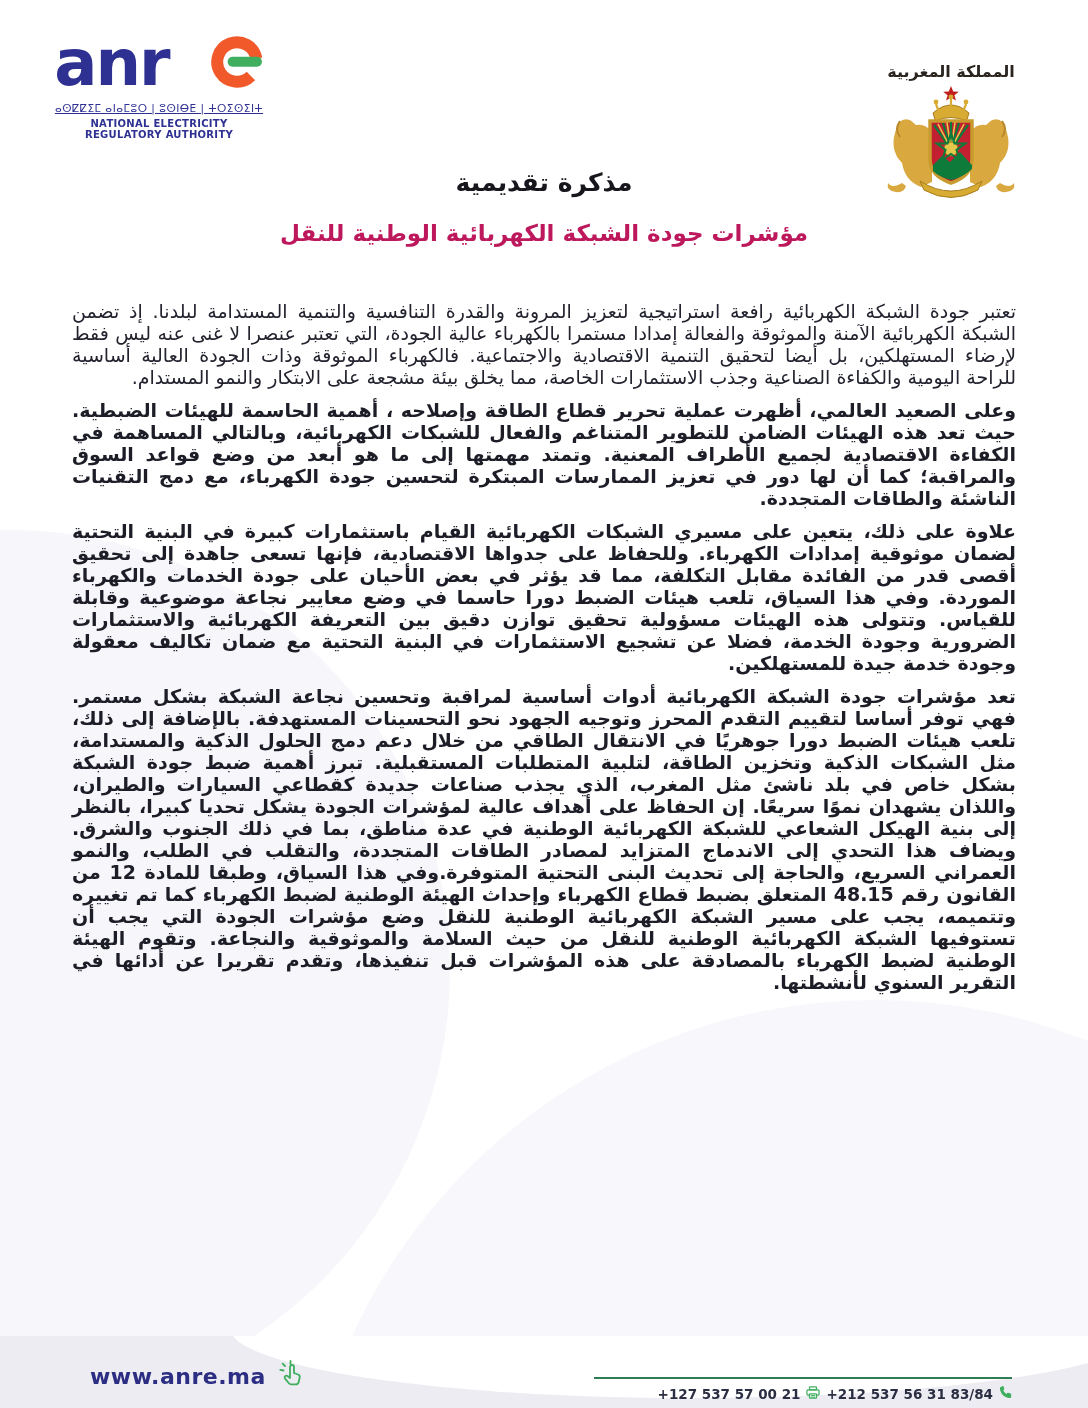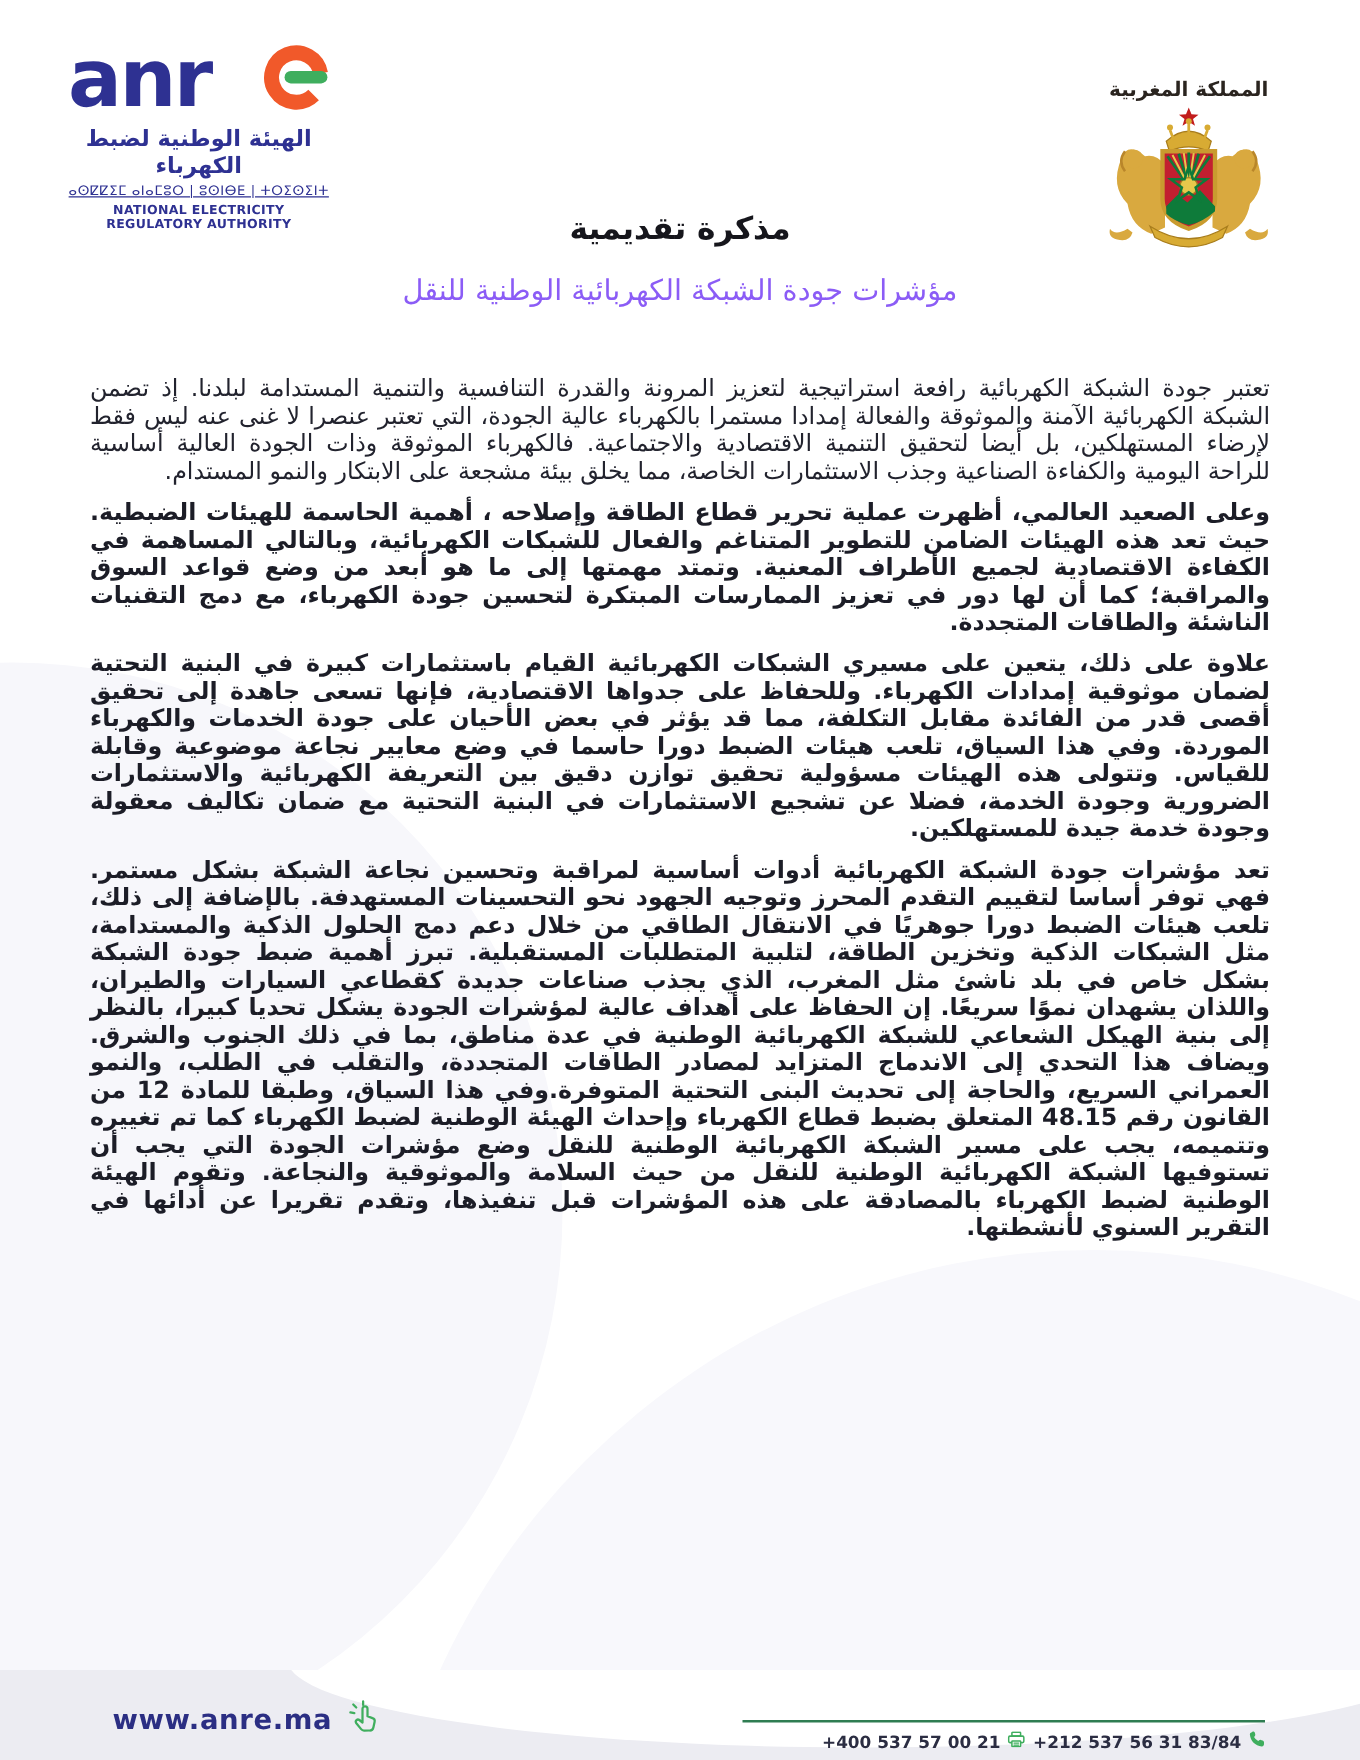--- a/index.html
+++ b/index.html
@@ -22,21 +22,21 @@
   .logo-tz { font-size:10.5px; color:#2e3192; letter-spacing:0.5px; margin-top:4px;text-decoration:underline; }
   .logo-en { font-size:10px; font-weight:bold; color:#2e3192; letter-spacing:0.3px; margin-top:4px; }
 
   .kingdom { position:absolute; right:52px; top:14px; width:170px; text-align:center; z-index:2;margin-top:48px; }
   .kingdom-label { font-size:16px; font-weight:bold; color:#2a241f; margin-bottom:4px; }
 
   
   .doc-title { position:absolute; top:168px; left:0; right:0; text-align:center;
     font-size:25px; font-weight:bold; color:#16161c; z-index:1; }
   .doc-subtitle { position:absolute; top:220px; left:0; right:0; text-align:center;
-    font-size:23px; font-weight:normal; color:#8b5cf6; z-index:1; }
+    font-size:23px; font-weight:bold; color:#be185d; z-index:1; }
 
   
   .body-text { position:absolute; top:300px; left:72px; right:72px; z-index:1;
     direction:rtl; text-align:justify; color:#22232e; font-size:19px; line-height:22px; }
   .body-text p { margin-bottom:11px; }
   .body-text p.alt { font-weight:bold; color:#1c1d27; letter-spacing:-0.2px; }
 
   
   .footer-band { position:absolute; left:0; right:0; bottom:0; height:72px;
     background:#ececf2; overflow:hidden; z-index:2; }
@@ -65,21 +65,20 @@
   <div class="logo">
     <div class="wordmark">
       <span>anr</span>
       <span>
         <svg width="54" height="54" viewBox="0 0 52 52">
           <path d="M44.7 23.7 A19 19 0 1 0 39.4 40.4" stroke="#f1592a" stroke-width="11.5" fill="none"></path>
           <rect x="17" y="22" width="33" height="9.5" rx="4.75" fill="#3fae5e"></rect>
         </svg>
       </span>
     </div>
-    <div class="logo-ar">الهيئة الوطنية لضبط الكهرباء</div>
     <div class="logo-tz">ⴰⵙⵇⵇⵉⵎ ⴰⵏⴰⵎⵓⵔ | ⵓⵙⵏⴱⴹ | ⵜⵔⵉⵙⵉⵏⵜ</div>
     <div class="logo-en">NATIONAL ELECTRICITY REGULATORY AUTHORITY</div>
   </div>
 
   <div class="kingdom">
     <div class="kingdom-label">المملكة المغربية</div>
     <span>
       <svg width="150" height="116" viewBox="0 0 150 116">
 
         <path d="M75 1 l2.2 5.4 5.6 .3 -4.4 3.5 1.6 5.4 -5 -3.2 -5 3.2 1.6 -5.4 -4.4 -3.5 5.6 -.3 z" fill="#c21d1d"></path>
@@ -155,17 +154,17 @@
       </span>
       <span class="num">+212 537 56 31 83/84</span>
       <span>
         <svg width="14" height="13" viewBox="0 0 16 15" fill="none" stroke="#3fae5e" stroke-width="1.4">
           <rect x="4" y="1" width="8" height="3.5" rx="0.5"></rect>
           <rect x="1" y="4.5" width="14" height="6" rx="1.2"></rect>
           <rect x="4" y="9" width="8" height="5" rx="0.5" fill="#ffffff"></rect>
           <path d="M5.5 11 h5 M5.5 12.8 h5" stroke-width="1.1"></path>
         </svg>
       </span>
-      <span class="num">+400 537 57 00 21</span>
+      <span class="num">+127 537 57 00 21</span>
     </div>
   </div>
 
 </div>
 
 </body></html>

